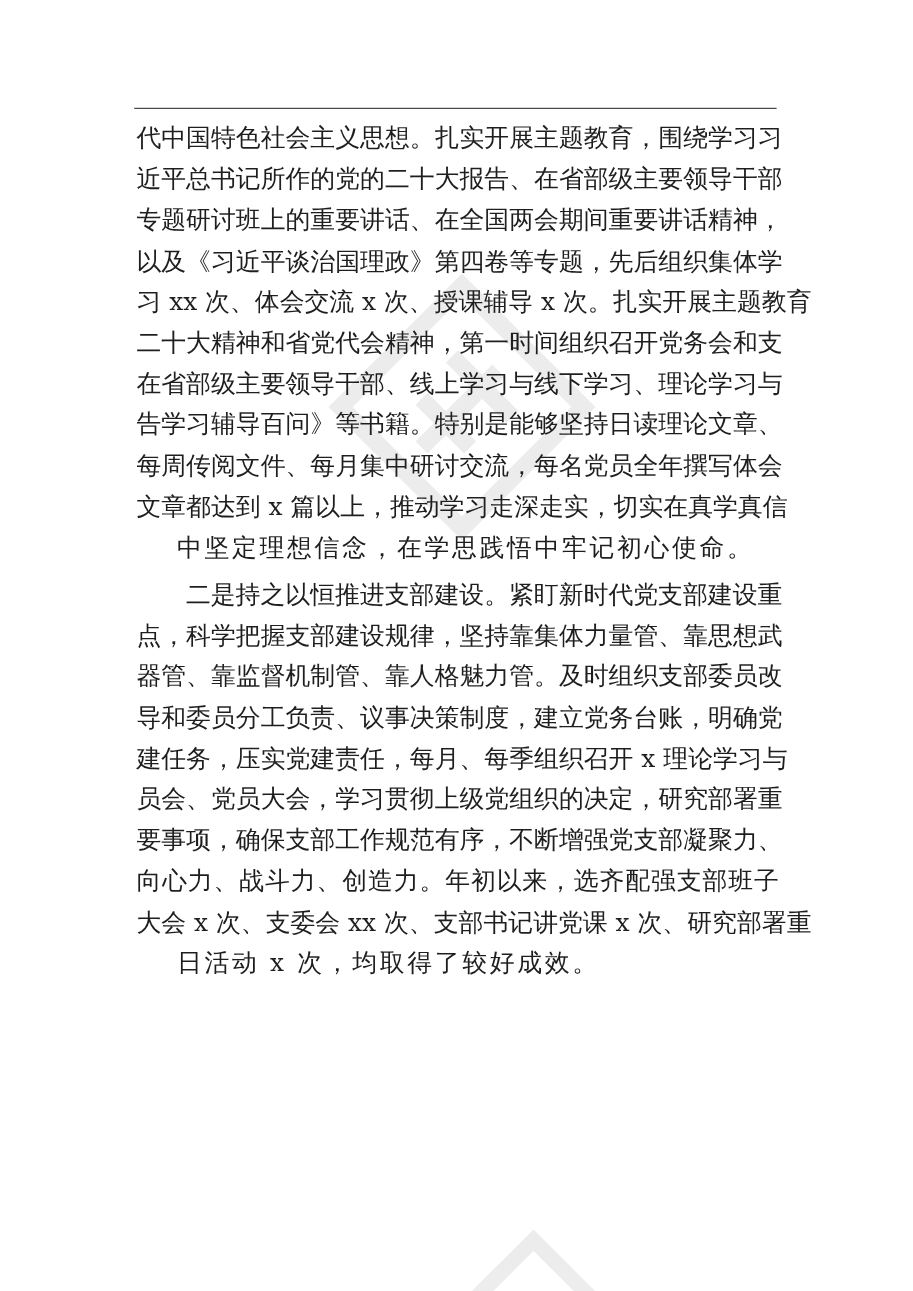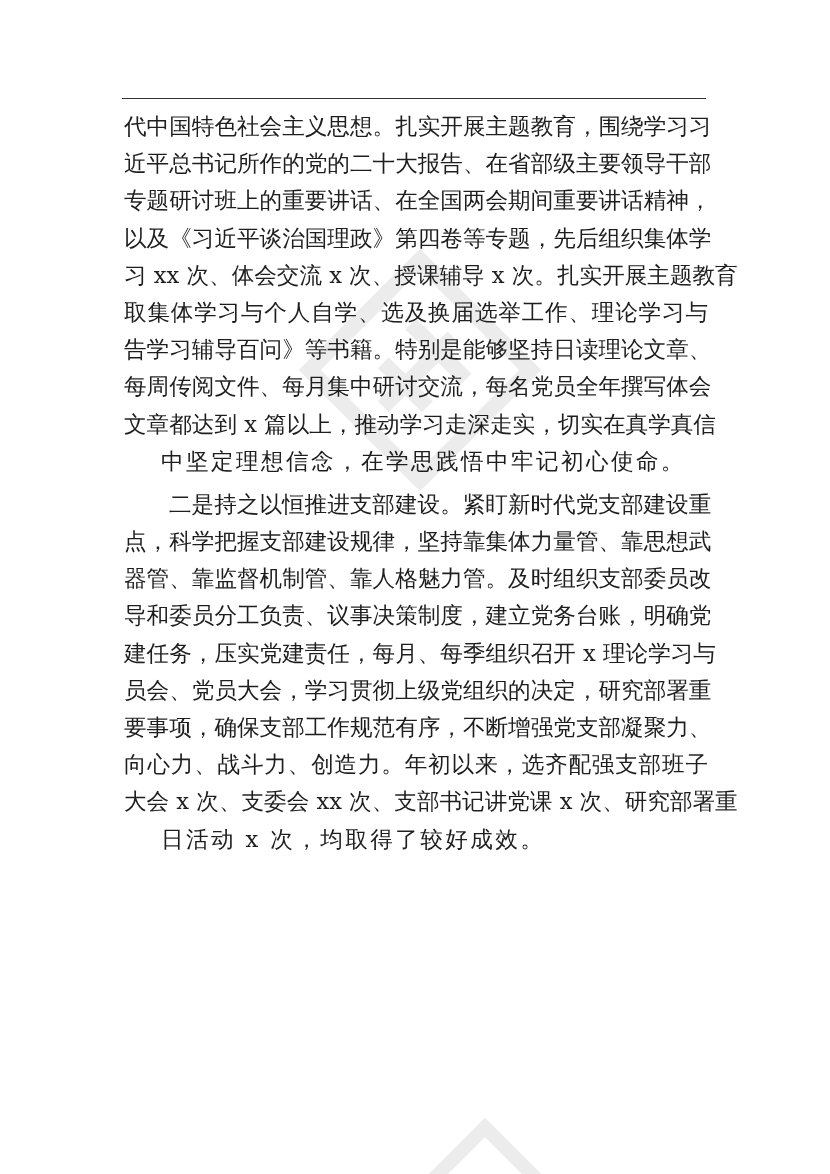--- a/index.html
+++ b/index.html
@@ -85,21 +85,22 @@
   </svg>
 
   <div class="body-text">
 
     <div class="paragraph">
       <div class="line">代中国特色社会主义思想。扎实开展主题教育，围绕学习习</div>
       <div class="line">近平总书记所作的党的二十大报告、在省部级主要领导干部</div>
       <div class="line">专题研讨班上的重要讲话、在全国两会期间重要讲话精神，</div>
       <div class="line">以及《习近平谈治国理政》第四卷等专题，先后组织集体学</div>
       <div class="line">习 xx 次、体会交流 x 次、授课辅导 x 次。扎实开展主题教育</div>
-      <div class="line">取集体学习与个人自学、选及换届选举工作、理论学习与</div>
+      <div class="line">二十大精神和省党代会精神，第一时间组织召开党务会和支</div>
+      <div class="line">在省部级主要领导干部、线上学习与线下学习、理论学习与</div>
       <div class="line">告学习辅导百问》等书籍。特别是能够坚持日读理论文章、</div>
       <div class="line">每周传阅文件、每月集中研讨交流，每名党员全年撰写体会</div>
       <div class="line">文章都达到 x 篇以上，推动学习走深走实，切实在真学真信</div>
       <div class="line last">中坚定理想信念，在学思践悟中牢记初心使命。</div>
     </div>
 
     <div class="para-gap"></div>
 
     <div class="paragraph">
       <div class="line indent">二是持之以恒推进支部建设。紧盯新时代党支部建设重</div>

